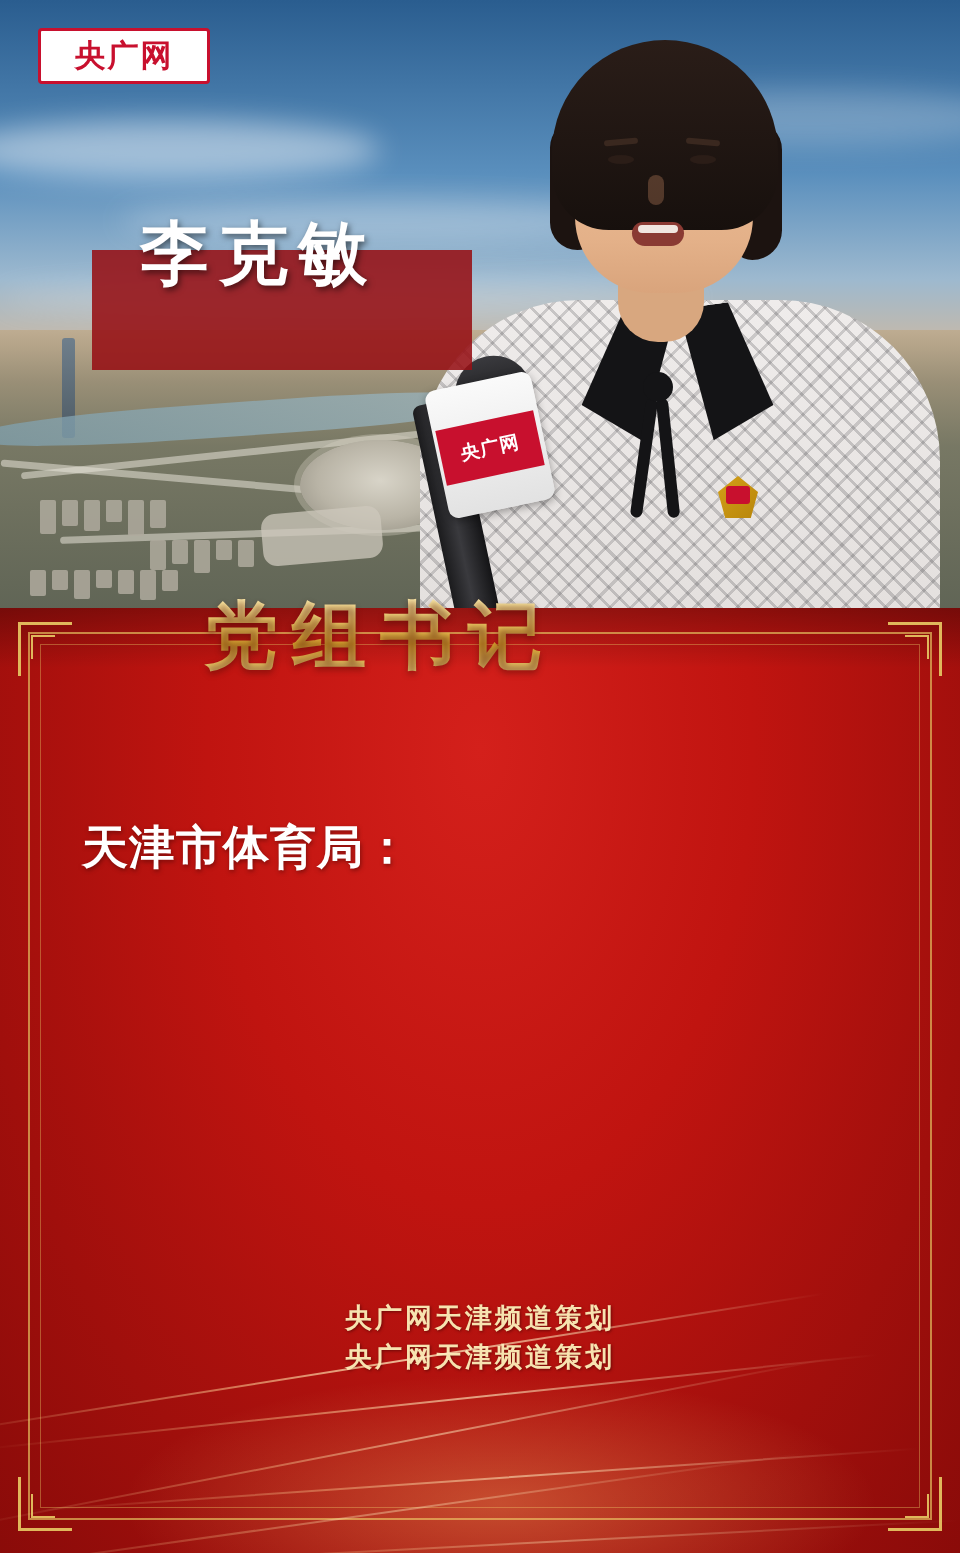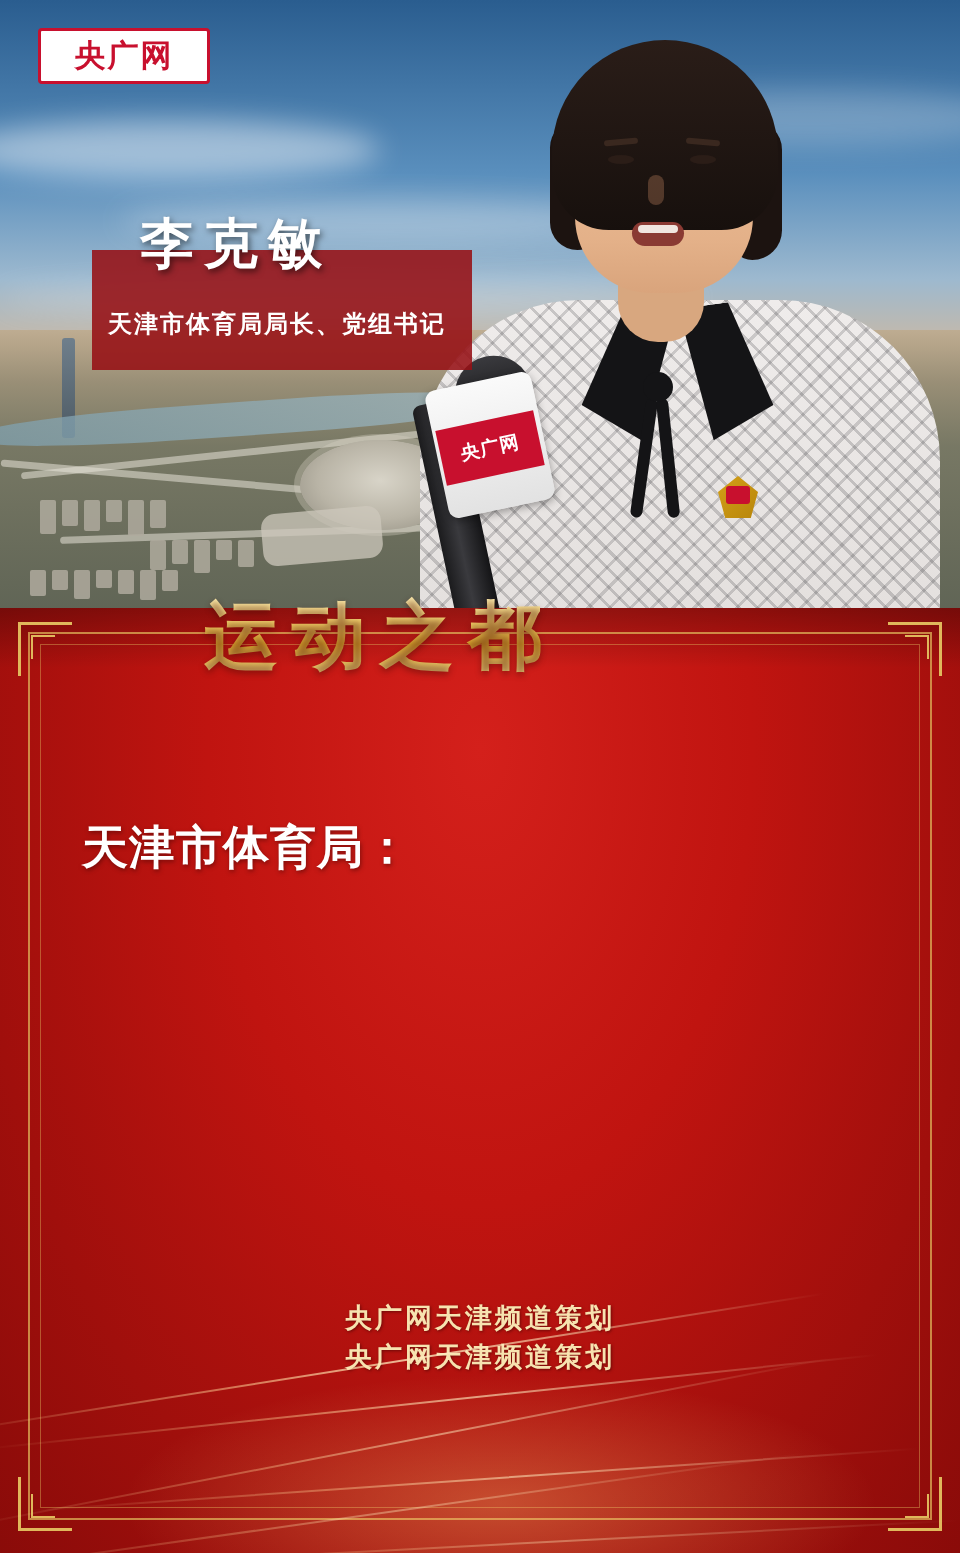--- a/index.html
+++ b/index.html
@@ -154,21 +154,21 @@
     font-family:"DejaVu Sans", sans-serif;
   }
 
   
   .nameplate {
     position:absolute; left:92px; top:250px; width:380px; height:120px;
     background:rgba(150,16,20,0.88);
   }
   .nameplate .nm {
     position:absolute; left:48px; top:-42px;
-    font-size:54px; font-weight:bold; color:#ffffff; letter-spacing:10px;
+    font-size:69px; font-weight:bold; color:#ffffff; letter-spacing:10px;
     text-shadow:2px 3px 6px rgba(0,0,0,.55);
     font-family:Liberation Mono, monospace;
   }
   .nameplate .ttl {
     position:absolute; left:16px; top:58px;
     font-size:24px; font-weight:bold; color:#ffffff; letter-spacing:2px;
     font-family:"DejaVu Sans", sans-serif;
   }
 
   
@@ -332,34 +332,33 @@
       <span>央广网</span>
     </div>
   </div>
 
   <div class="brand">
     <b>央广网</b>
   </div>
 
   <div class="nameplate">
     <div class="nm">李克敏</div>
-    <div class="ttl">天津市体育局局长、党组书记</div>
   </div>
 </div>
 
 <div class="poster">
   <div class="frame"></div>
   <div class="frame-inner"></div>
   <div class="corner tl"></div>
   <div class="corner tr"></div>
   <div class="corner bl"></div>
   <div class="corner br"></div>
 
   <div class="headline">
-    <div class="l1">运动之都</div>
+    <div class="l1">党组书记</div>
   </div>
 
   <div class="quote">
     <span class="head">天津市体育局：</span>
   </div>
 
   <div class="credits">
     <div>央广网天津频道策划</div>
     <div>央广网天津频道策划</div>
   </div>

